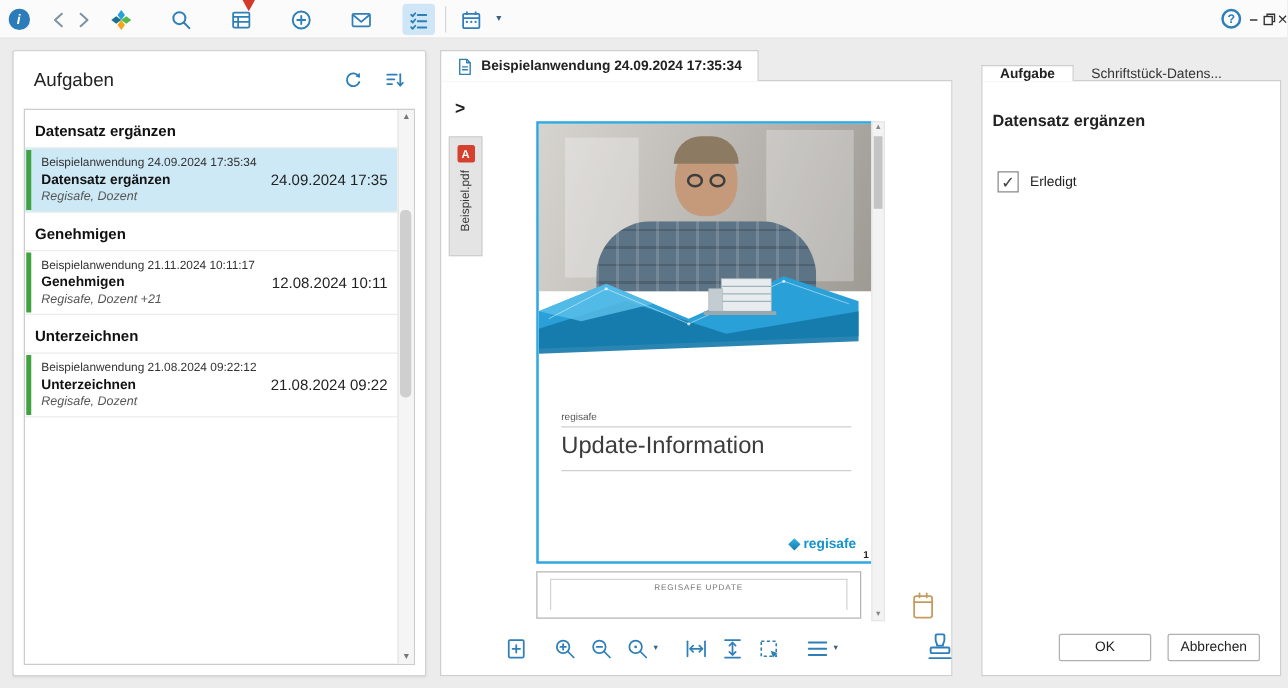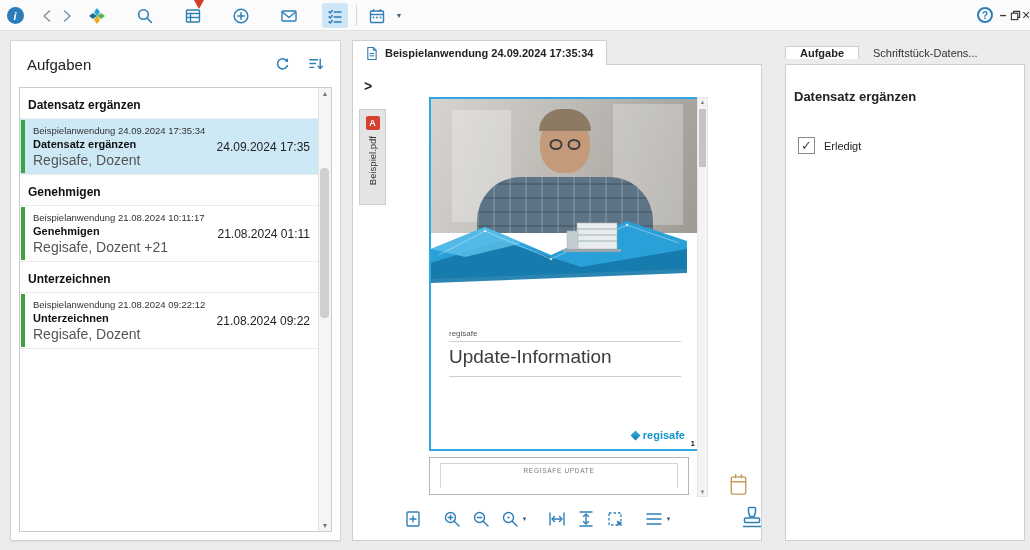--- a/index.html
+++ b/index.html
@@ -29,21 +29,21 @@
   .tp-actions>div{cursor:pointer}
   .tp-list{position:absolute;left:8px;right:8px;top:46px;bottom:8px;border:1px solid #ccc;background:#fff;overflow:hidden}
   .tp-rows{position:absolute;left:0;right:13px;top:0;bottom:0;overflow:hidden}
   .group-header{font-weight:bold;font-size:12px;padding:10px 8px 6px 8px;color:#111}
   .task-item{position:relative;display:flex;align-items:center;min-height:52px;padding:6px 8px 6px 13px;border-top:1px solid #ececec;border-bottom:1px solid #ececec;cursor:pointer}
   .task-item::before{content:"";position:absolute;left:1px;top:1px;bottom:1px;width:4px;background:#3fa33f}
   .task-item.selected{background:#cde9f6}
   .ti-text{display:flex;flex-direction:column;gap:2px}
   .ti-l1{font-size:9.5px;color:#333}
   .ti-l2{font-size:11px;font-weight:bold;color:#111}
-  .ti-l3{font-size:14px;color:#555}
+  .ti-l3{font-size:10px;font-style:italic;color:#555}
   .ti-date{margin-left:auto;font-size:12px;color:#222;padding-left:6px;white-space:nowrap}
   .tp-scroll{position:absolute;top:0;right:0;bottom:0;width:13px;background:#f5f5f5;border-left:1px solid #e4e4e4}
   .sc-arrow{position:absolute;left:0;right:0;text-align:center;font-size:7px;color:#777}
   .tp-thumb{position:absolute;right:2px;top:80px;width:9px;height:150px;background:#cfcfcf;border-radius:4px;cursor:pointer}
 
   
   #doc-panel{position:absolute;left:352px;top:40px;width:410px;height:501px}
   .dp-tab{position:absolute;left:0;top:0;height:25px;background:#fff;border:1px solid #cfcfcf;border-bottom:none;display:flex;align-items:center;gap:7px;padding:0 12px;font-weight:bold;font-size:11px;z-index:2;cursor:pointer}
   .dp-body{position:absolute;left:0;top:24px;right:0;bottom:0;background:#fff;border:1px solid #cfcfcf;overflow:hidden}
   .dp-chevron{position:absolute;left:11px;top:13px;font-size:14px;font-weight:bold;color:#222;cursor:pointer}
@@ -81,21 +81,21 @@
   .tool{height:26px;display:flex;align-items:center;justify-content:center;cursor:pointer}
   .tool .mini-caret{font-size:6px;color:#3c5f7d;margin-left:2px}
   .tool.gap{margin-left:10px}
 
   .float-icon{position:absolute;cursor:pointer}
   #panel-toggle-icon{left:727px;top:472px;color:#c79b5e}
   #stamp-icon-btn{left:740px;top:504px;color:#2e7fb8}
 
   
   #detail-panel{position:absolute;left:785px;top:40px;width:240px;height:501px}
-  .det-tabs{position:absolute;left:0;top:0;right:0;height:25px;display:flex;align-items:center}
+  .det-tabs{position:absolute;left:0;top:0;right:0;height:25px;display:flex;align-items:flex-end}
   .det-tab{display:flex;align-items:center;font-size:11px;cursor:pointer;white-space:nowrap}
   .det-tab.active{background:#fff;border:1px solid #cfcfcf;border-bottom:none;padding:0 14px;font-weight:bold;z-index:2}
   .det-tab.inactive{padding:0 14px;color:#333;overflow:hidden;text-overflow:ellipsis}
   .det-body{position:absolute;left:0;top:24px;right:0;bottom:0;background:#fff;border:1px solid #cfcfcf}
   .det-heading{position:absolute;left:8px;top:24px;font-size:13px;font-weight:bold}
   .det-check-row{position:absolute;left:12px;top:72px;display:flex;align-items:center;gap:9px;cursor:pointer}
   .checkbox{width:17px;height:17px;border:1px solid #8a8a8a;background:#fff;display:flex;align-items:center;justify-content:center;font-size:13px;color:#444}
   .det-buttons{position:absolute;right:16px;bottom:11px;display:flex;gap:13px}
 </style>
 </head>
@@ -218,25 +218,25 @@
           <span class="ti-l1">Beispielanwendung 24.09.2024 17:35:34</span>
           <span class="ti-l2">Datensatz ergänzen</span>
           <span class="ti-l3">Regisafe, Dozent</span>
         </div>
         <span class="ti-date">24.09.2024 17:35</span>
       </div>
 
       <div class="group-header">Genehmigen</div>
       <div class="task-item">
         <div class="ti-text">
-          <span class="ti-l1">Beispielanwendung 21.08.2024 10:11:17</span>
+          <span class="ti-l1">Beispielanwendung 21.11.2024 10:11:17</span>
           <span class="ti-l2">Genehmigen</span>
           <span class="ti-l3">Regisafe, Dozent +21</span>
         </div>
-        <span class="ti-date">21.08.2024 01:11</span>
+        <span class="ti-date">12.08.2024 10:11</span>
       </div>
 
       <div class="group-header">Unterzeichnen</div>
       <div class="task-item">
         <div class="ti-text">
           <span class="ti-l1">Beispielanwendung 21.08.2024 09:22:12</span>
           <span class="ti-l2">Unterzeichnen</span>
           <span class="ti-l3">Regisafe, Dozent</span>
         </div>
         <span class="ti-date">21.08.2024 09:22</span>
@@ -408,14 +408,18 @@
   <div class="det-tabs">
     <div class="det-tab active">Aufgabe</div>
     <div class="det-tab inactive">Schriftstück-Datens...</div>
   </div>
   <div class="det-body">
     <div class="det-heading">Datensatz ergänzen</div>
     <div class="det-check-row">
       <span class="checkbox">✓</span>
       <span>Erledigt</span>
     </div>
+    <div class="det-buttons">
+      <div class="btn">OK</div>
+      <div class="btn">Abbrechen</div>
+    </div>
   </div>
 </div>
 
 </body></html>

